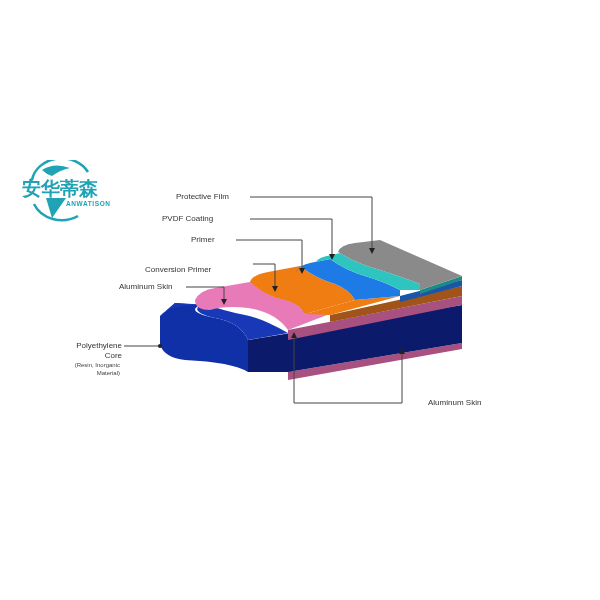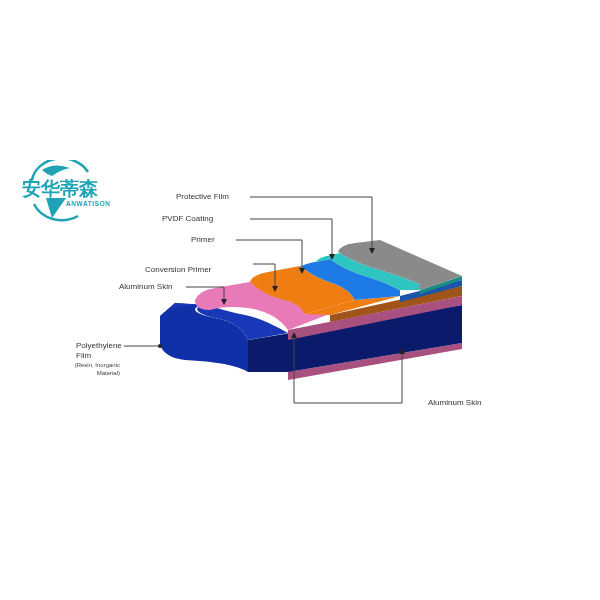--- a/index.html
+++ b/index.html
@@ -77,22 +77,22 @@
     <polygon points="399,354 405,354 402,348"></polygon>
   </g>
 </svg>
 
 <div class="label" style="left:176px;top:192px;">Protective Film</div>
 <div class="label" style="left:162px;top:214px;text-align:center;">PVDF Coating</div>
 <div class="label" style="left:191px;top:235px;text-align:center;">Primer</div>
 <div class="label" style="left:145px;top:259px;margin-top:6px;">Conversion Primer</div>
 <div class="label" style="left:119px;top:282px;">Aluminum Skin</div>
 
-<div class="label" style="left:76px;top:341px;width:46px;">
+<div class="label" style="left:76px;top:341px;text-align:right;width:46px;">
   <div>Polyethylene</div>
-  <div>Film</div>
+  <div>Core</div>
 </div>
 <div class="label small" style="left:66px;top:361px;text-align:right;width:54px;">
   <div>(Resin, Inorganic</div>
   <div>Material)</div>
 </div>
 
 <div class="label" style="left:428px;top:398px;">Aluminum Skin</div>
 
 </body></html>

